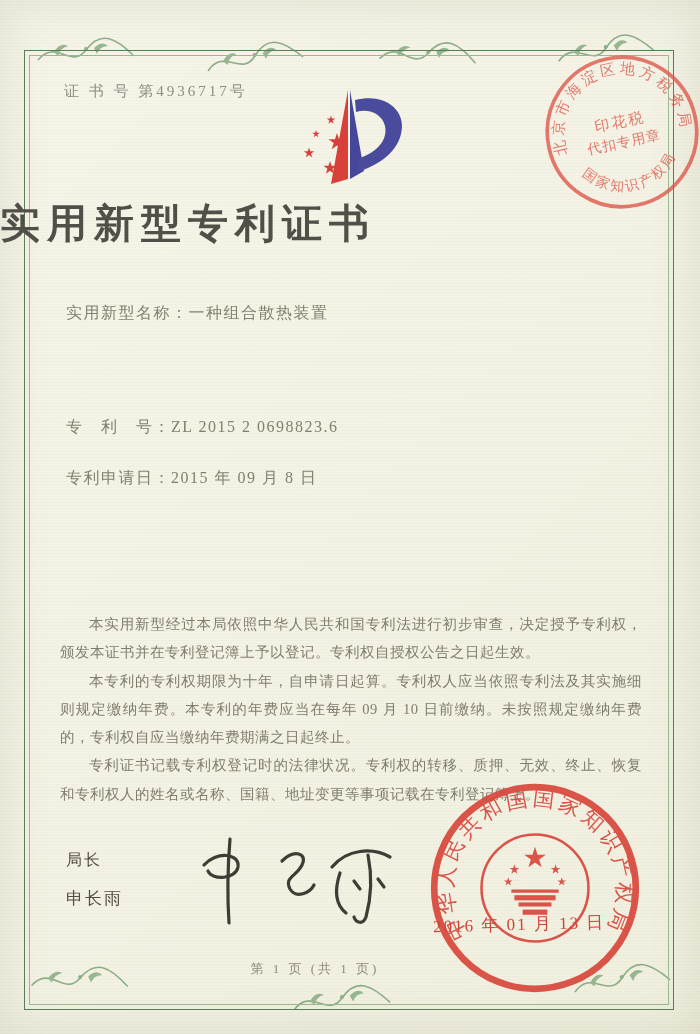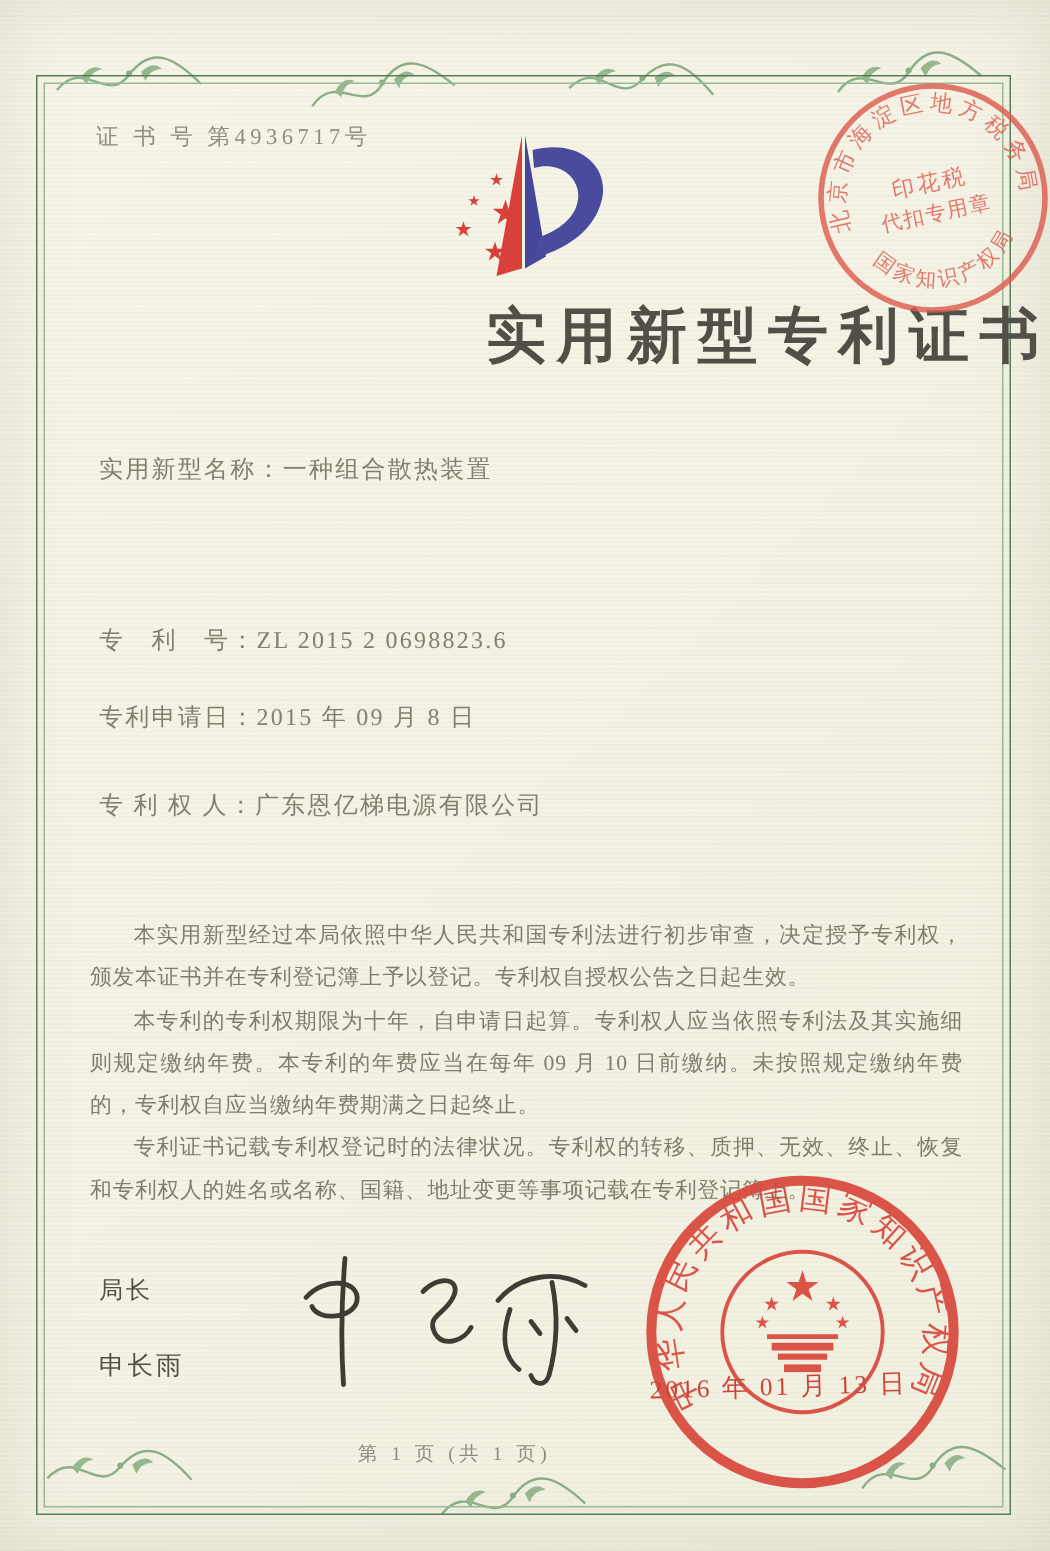--- a/index.html
+++ b/index.html
@@ -24,50 +24,50 @@
     border:1px solid #97ba93; z-index:2; pointer-events:none;
   }
   .ornament{position:absolute;z-index:1;opacity:0.85;}
   .cert-no{
     position:absolute;left:64px;top:82px;z-index:3;
     font-size:15px;color:#8e8c83;letter-spacing:3px;
   }
   .logo{position:absolute;left:285px;top:84px;z-index:3;}
   .title{
     position:absolute;left:0;top:196px;width:700px;z-index:3;
-    text-align:right;font-size:40px;font-weight:600;color:#514f48;
+    text-align:left;font-size:40px;font-weight:600;color:#514f48;
     letter-spacing:7px;
   }
   .field{
     position:absolute;left:66px;z-index:3;
     font-size:16px;color:#81806f;letter-spacing:1.5px;white-space:nowrap;
   }
   .f-label{color:#81806f;margin-top:44px;}
   .f-value{color:#81806f;text-align:right;}
   .paras{
     position:absolute;left:60px;top:610px;width:582px;z-index:3;
     font-size:14.5px;line-height:1.95;color:#7f7d6e;text-align:justify;
     letter-spacing:0.5px;
   }
   .paras p{margin:0;text-indent:2em;}
   .commissioner{
     position:absolute;left:66px;top:850px;z-index:3;color:#534f46;
   }
-  .commissioner .c-title{font-size:16px;letter-spacing:2px;margin-bottom:28px;}
+  .commissioner .c-title{font-size:16px;letter-spacing:2px;margin-bottom:16px;}
   .commissioner .c-name{font-size:17px;letter-spacing:2px;text-align:right;}
   .signature{position:absolute;left:182px;top:833px;z-index:3;}
   .seal{position:absolute;left:427px;top:780px;z-index:4;opacity:0.92;}
   .seal-date{
     position:absolute;left:433px;top:913px;z-index:5;
     color:#cc4438;font-size:17px;letter-spacing:2px;transform:rotate(-1.5deg);
     white-space:nowrap;
   }
   .tax-stamp{position:absolute;left:542px;top:52px;z-index:4;opacity:0.8;transform:rotate(-12deg);}
   .footer{
-    position:absolute;left:3px;top:960px;width:600px;z-index:3;
+    position:absolute;left:15px;top:960px;width:600px;z-index:3;
     text-align:center;font-size:13px;color:#8d8b7e;letter-spacing:3px;
   }
 </style>
 </head>
 <body>
 
 <div class="page">
 
   <svg class="ornament" style="left:36px;top:30px" width="100" height="44" viewBox="0 0 100 44">
       <path d="M2 30 C 20 8, 35 40, 50 20 S 80 8, 98 26" stroke="#7aa377" fill="none" stroke-width="1.6"></path>
@@ -128,21 +128,20 @@
       <path d="M0 -1 L0.2245 -0.309 L0.9511 -0.309 L0.3633 0.118 L0.5878 0.809 L0 0.382 L-0.5878 0.809 L-0.3633 0.118 L-0.9511 -0.309 L-0.2245 -0.309 Z" transform="translate(24,69) scale(5.5)"></path>
       <path d="M0 -1 L0.2245 -0.309 L0.9511 -0.309 L0.3633 0.118 L0.5878 0.809 L0 0.382 L-0.5878 0.809 L-0.3633 0.118 L-0.9511 -0.309 L-0.2245 -0.309 Z" transform="translate(45,84) scale(7)"></path>
     </g>
   </svg>
 
   <div class="title">实用新型专利证书</div>
 
   <div class="field" style="top:303px"><span class="f-label">实用新型名称：</span><span class="f-value">一种组合散热装置</span></div>
   <div class="field" style="top:417px"><span class="f-label">专　利　号：</span><span class="f-value">ZL 2015 2 0698823.6</span></div>
   <div class="field" style="top:468px"><span class="f-label">专利申请日：</span><span class="f-value">2015 年 09 月 8 日</span></div>
-  <div class="field" style="top:527px"><span class="f-label">专 利 权 人：</span><span class="f-value">广东恩亿梯电源有限公司</span></div>
 
   <div class="paras">
     <p>本实用新型经过本局依照中华人民共和国专利法进行初步审查，决定授予专利权，颁发本证书并在专利登记簿上予以登记。专利权自授权公告之日起生效。</p>
     <p>本专利的专利权期限为十年，自申请日起算。专利权人应当依照专利法及其实施细则规定缴纳年费。本专利的年费应当在每年 09 月 10 日前缴纳。未按照规定缴纳年费的，专利权自应当缴纳年费期满之日起终止。</p>
     <p>专利证书记载专利权登记时的法律状况。专利权的转移、质押、无效、终止、恢复和专利权人的姓名或名称、国籍、地址变更等事项记载在专利登记簿上。</p>
   </div>
 
   <div class="commissioner">
     <div class="c-title">局长</div>
     <div class="c-name">申长雨</div>

